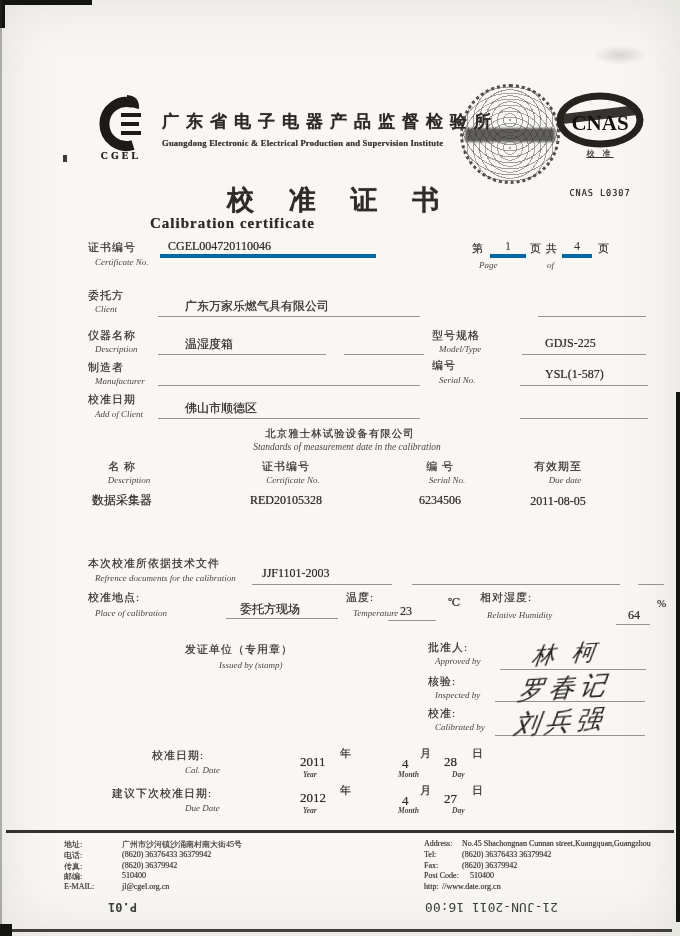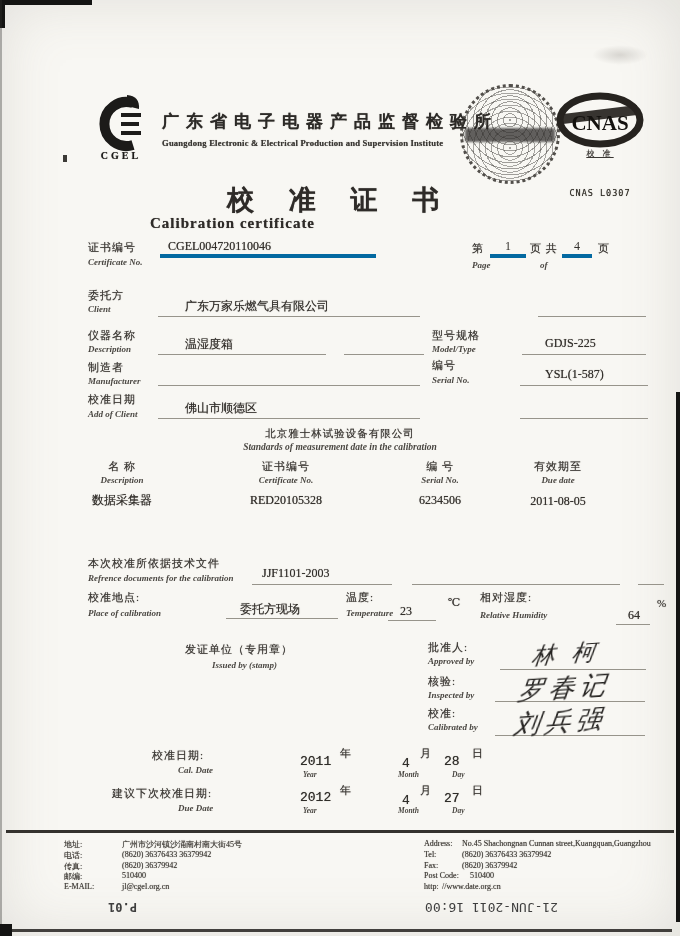--- a/index.html
+++ b/index.html
@@ -2,21 +2,21 @@
 <html><head>
 <meta charset="utf-8">
 <style>
   html,body{margin:0;padding:0;background:#e8e6e1;}
   .page{position:relative;width:680px;height:936px;margin:0 auto;overflow:hidden;
         background:#f8f7f3;
         box-shadow:inset 0 0 60px rgba(120,115,105,.18);
         font-family:"Liberation Serif","DejaVu Serif",serif;color:#3b3835;}
   .abs{position:absolute;}
   .cn{font-size:11px;color:#3d3a36;letter-spacing:1px;white-space:nowrap;}
-  .en{font-size:9px;font-style:italic;font-weight:bold;color:#4a4742;white-space:nowrap;}
+  .en{font-size:9px;font-style:italic;font-weight:normal;color:#4a4742;white-space:nowrap;margin-left:7px;}
   .val{font-size:12px;color:#33302c;white-space:nowrap;}
   .u{border-bottom:4px solid #0369a1;}
   .u-blank{position:absolute;border-bottom:1px solid #97948b;height:1px;}
   .blur{text-shadow:0 0 .7px rgba(70,65,60,.8);}
   
   .inst-cn{font-size:17px;font-weight:bold;letter-spacing:7px;color:#2c2a27;}
   .inst-en{font-size:8.6px;font-weight:bold;color:#3a3834;letter-spacing:.2px;}
   .logo-word{font-size:10px;font-weight:bold;letter-spacing:3px;color:#1d1c1a;}
   
   .stamp{width:98px;height:98px;border-radius:50%;
@@ -29,21 +29,21 @@
   .cnas-code{font-size:8.5px;letter-spacing:1px;text-align:center;color:#333029;font-family:"DejaVu Sans Mono",monospace;}
   
   .title-cn{font-size:27px;font-weight:bold;letter-spacing:14px;color:#2e2b28;text-align:center;}
   .title-en{font-size:15px;font-weight:bold;letter-spacing:1px;color:#2e2b28;text-align:left;}
   .c{text-align:center;}
   .sig{font-family:"DejaVu Serif",serif;font-style:italic;font-size:23px;color:#262422;
        transform:rotate(-4deg) skewX(-12deg);letter-spacing:5px;filter:blur(.3px);white-space:nowrap;}
   .ft-l{font-size:8px;color:#45423d;white-space:nowrap;}
   .fax{font-family:"DejaVu Sans Mono",monospace;transform:rotate(180deg);color:#3e3e3e;white-space:nowrap;}
   .edge{background:#141413;}
-  .num{font-family:Liberation Mono, monospace;font-size:13px;color:#2f2d29;}
+  .num{font-family:Liberation Serif, serif;font-size:13px;color:#2f2d29;}
   .sub{font-size:7.5px;font-style:italic;font-weight:bold;color:#4a4742;}
 </style>
 </head>
 <body>
 
 <div class="page">
 
   <div class="abs edge" style="left:0;top:0;width:92px;height:5px;"></div>
   <div class="abs edge" style="left:0;top:0;width:5px;height:28px;"></div>
   <div class="abs" style="left:0;top:0;width:2px;height:936px;background:rgba(50,48,45,.35);"></div>

